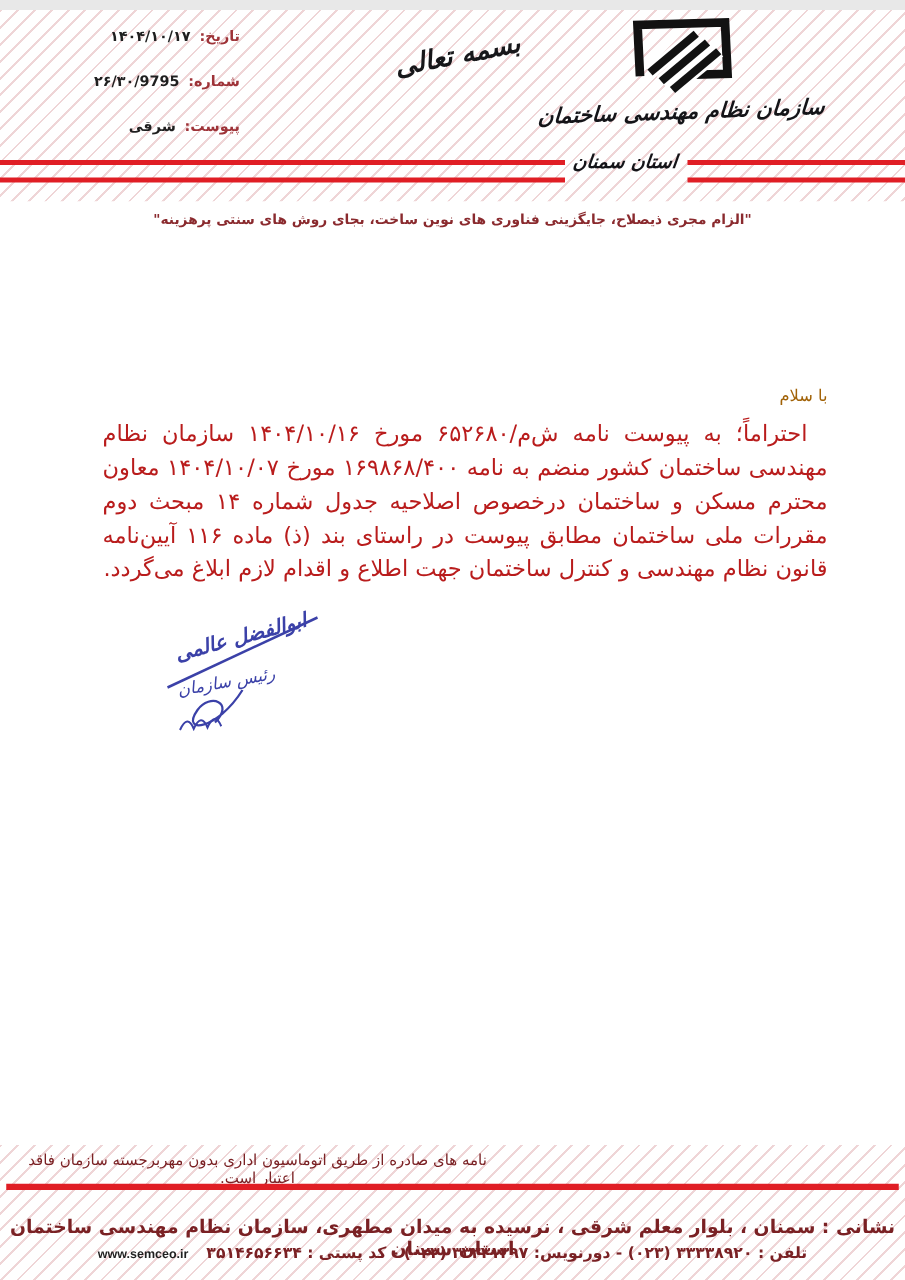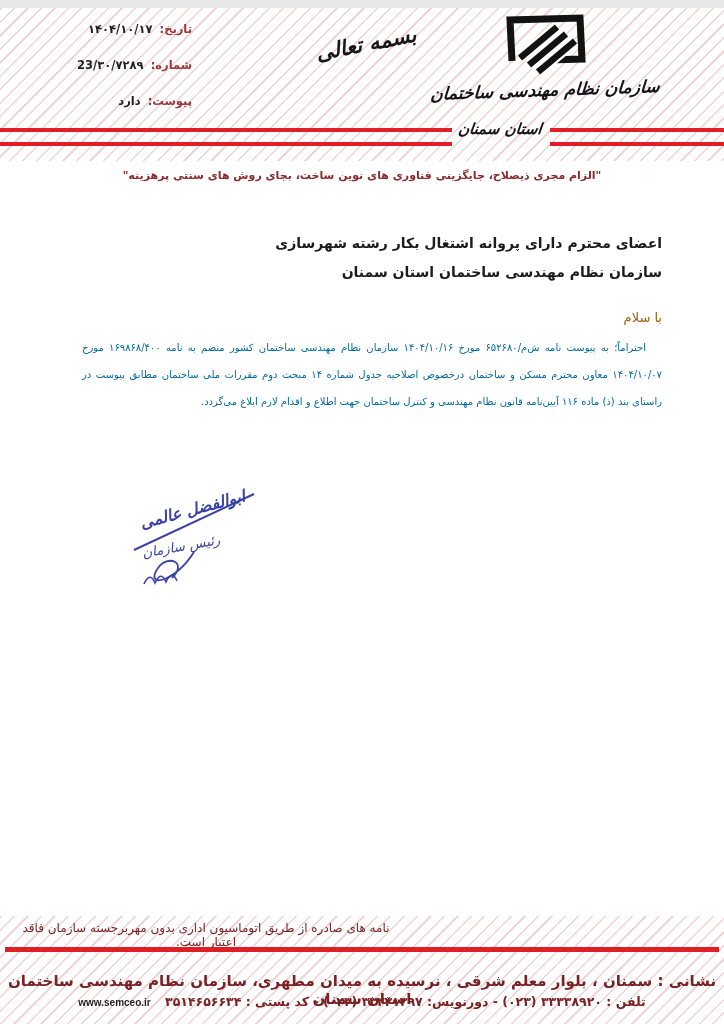--- a/index.html
+++ b/index.html
@@ -59,21 +59,21 @@
     position:absolute;top:221px;right:62px;left:80px;direction:rtl;text-align:right;
     font-size:14px;font-weight:bold;line-height:29px;color:#1c1c1c;
   }
   .salutation{
     position:absolute;top:302px;right:62px;direction:rtl;
     font-size:13px;color:#a16207;
   }
   .body-text{
     position:absolute;top:326px;right:62px;left:82px;direction:rtl;
     text-align:justify;text-align-last:right;
-    font-size:10px;line-height:27px;color:#0369a1;text-indent:16px;margin:0;
+    font-size:18px;line-height:27px;color:#b91c1c;text-indent:16px;margin:0;
   }
 
   
   .signature{position:absolute;top:478px;left:100px;width:175px;height:120px;}
   .sig-svg{position:absolute;top:0;left:0;overflow:visible;}
   .sig-name{
     position:absolute;top:14px;left:30px;width:125px;text-align:center;
     font-size:16px;font-weight:bold;font-style:italic;color:#3b41a8;
     transform:rotate(-15deg);white-space:nowrap;
   }
@@ -110,25 +110,25 @@
   <div class="hatch hatch-top"></div>
   <div class="hatch hatch-bottom"></div>
 
   <div class="meta">
     <div class="meta-row">
       <span class="meta-label">تاریخ:</span>
       <span class="meta-value">۱۴۰۴/۱۰/۱۷</span>
     </div>
     <div class="meta-row">
       <span class="meta-label">شماره:</span>
-      <span class="meta-value">23/۳۰/۷۲۸۹</span>
+      <span class="meta-value">۲۶/۳۰/9795</span>
     </div>
     <div class="meta-row">
       <span class="meta-label">پیوست:</span>
-      <span class="meta-value">دارد</span>
+      <span class="meta-value">شرقی</span>
     </div>
   </div>
 
   <div class="basmala">بسمه تعالی</div>
 
   <div class="logo">
     <svg width="88" height="62" viewBox="0 0 88 62" xmlns="http://www.w3.org/2000/svg" aria-hidden="true">
       <path d="M10 48 L8 7 L78 5 L80 46 L46 47" fill="none" stroke="#121212" stroke-width="7"></path>
       <path d="M55 14 L18 45" fill="none" stroke="#ffffff" stroke-width="11"></path>
       <path d="M55 14 L18 45" fill="none" stroke="#121212" stroke-width="6.5"></path>
@@ -142,24 +142,20 @@
   <div class="orgname">سازمان نظام مهندسی ساختمان</div>
   <div class="province">استان سمنان</div>
 
   <div class="redline rl1a"></div>
   <div class="redline rl1b"></div>
   <div class="redline rl2a"></div>
   <div class="redline rl2b"></div>
 
   <div class="slogan">"الزام مجری ذیصلاح، جایگزینی فناوری های نوین ساخت، بجای روش های سنتی پرهزینه"</div>
 
-  <div class="recipient">
-    <div>اعضای محترم دارای پروانه اشتغال بکار رشته شهرسازی</div>
-    <div>سازمان نظام مهندسی ساختمان استان سمنان</div>
-  </div>
 
   <div class="salutation">با سلام</div>
   <p class="body-text">احتراماً؛ به پیوست نامه ش‌م/۶۵۲۶۸۰ مورخ ۱۴۰۴/۱۰/۱۶ سازمان نظام مهندسی ساختمان کشور منضم به نامه ۱۶۹۸۶۸/۴۰۰ مورخ ۱۴۰۴/۱۰/۰۷ معاون محترم مسکن و ساختمان درخصوص اصلاحیه جدول شماره ۱۴ مبحث دوم مقررات ملی ساختمان مطابق پیوست در راستای بند (ذ) ماده ۱۱۶ آیین‌نامه قانون نظام مهندسی و کنترل ساختمان جهت اطلاع و اقدام لازم ابلاغ می‌گردد.</p>
 
   <div class="signature">
     <svg class="sig-svg" width="175" height="120" viewBox="0 0 175 120" xmlns="http://www.w3.org/2000/svg">
       <path d="M34 64 L154 8" fill="none" stroke="#3b41a8" stroke-width="2"></path>
       <path d="M94 66 C74 98 44 102 58 82 C68 68 88 76 72 92" fill="none" stroke="#3b41a8" stroke-width="1.8"></path>
       <path d="M44 98 q6 -13 11 -1 q6 -13 11 -1 q6 -13 11 -1" fill="none" stroke="#3b41a8" stroke-width="1.6"></path>
     </svg>

